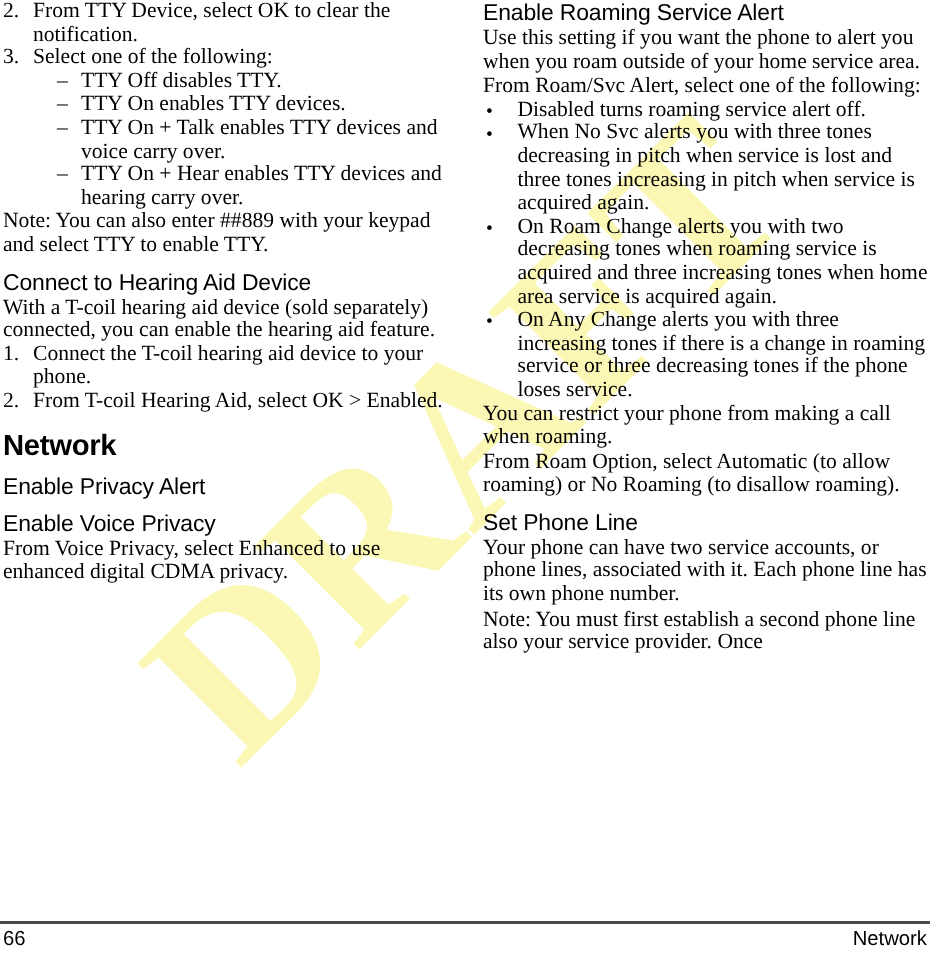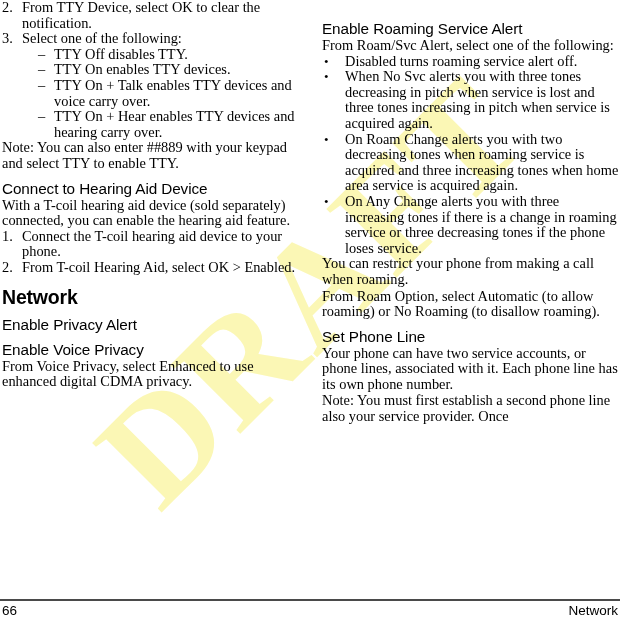--- a/index.html
+++ b/index.html
@@ -48,21 +48,21 @@
     width: 620px;
     height: 637px;
     z-index: 2;
   }
   .column {
     position: absolute;
     top: 0;
     width: 298px;
   }
   #col-left  { left: 2px; }
-  #col-right { left: 322px; margin-top: 20px; }
+  #col-right { left: 322px; }
 
   
   .h1 {
     font-family: "Liberation Sans", "DejaVu Sans", sans-serif;
     font-size: 19.5px;
     font-weight: bold;
     line-height: 21px;
     margin: 11px 0 3px 0;
     letter-spacing: -0.2px;
   }
@@ -136,21 +136,21 @@
   }
 
   b, .bold { font-weight: normal; }
 
   
   #footer {
     position: absolute;
     left: 0;
     bottom: 0;
     width: 620px;
-    height: 38px;
+    height: 23px;
     z-index: 3;
   }
   #footer .rule {
     position: absolute;
     left: 0;
     top: 0;
     width: 620px;
     height: 2px;
     background: #4a4a4a;
   }
@@ -205,20 +205,21 @@
 
     <h2 class="h2">Enable Voice Privacy</h2>
 
     <p class="body"><span>From </span><b>Voice Privacy</b><span>, select </span><b>Enhanced</b><span> to use enhanced digital CDMA privacy.</span></p>
   </div>
 
   <div class="column" id="col-right">
 
     <h2 class="h2 first">Enable Roaming Service Alert</h2>
 
+    <p class="body"><span>Use this setting if you want the phone to alert you when you roam outside of your home service area.</span></p>
 
     <p class="body"><span>From </span><b>Roam/Svc Alert</b><span>, select one of the following:</span></p>
 
     <ul class="bullet-list">
         <li><span class="marker">•</span><span><b>Disabled</b><span> turns roaming service alert off.</span></span></li>
         <li><span class="marker">•</span><span><b>When No Svc</b><span> alerts you with three tones decreasing in pitch when service is lost and three tones increasing in pitch when service is acquired again.</span></span></li>
         <li><span class="marker">•</span><span><b>On Roam Change</b><span> alerts you with two decreasing tones when roaming service is acquired and three increasing tones when home area service is acquired again.</span></span></li>
         <li><span class="marker">•</span><span><b>On Any Change</b><span> alerts you with three increasing tones if there is a change in roaming service or three decreasing tones if the phone loses service.</span></span></li>
       </ul>
 

